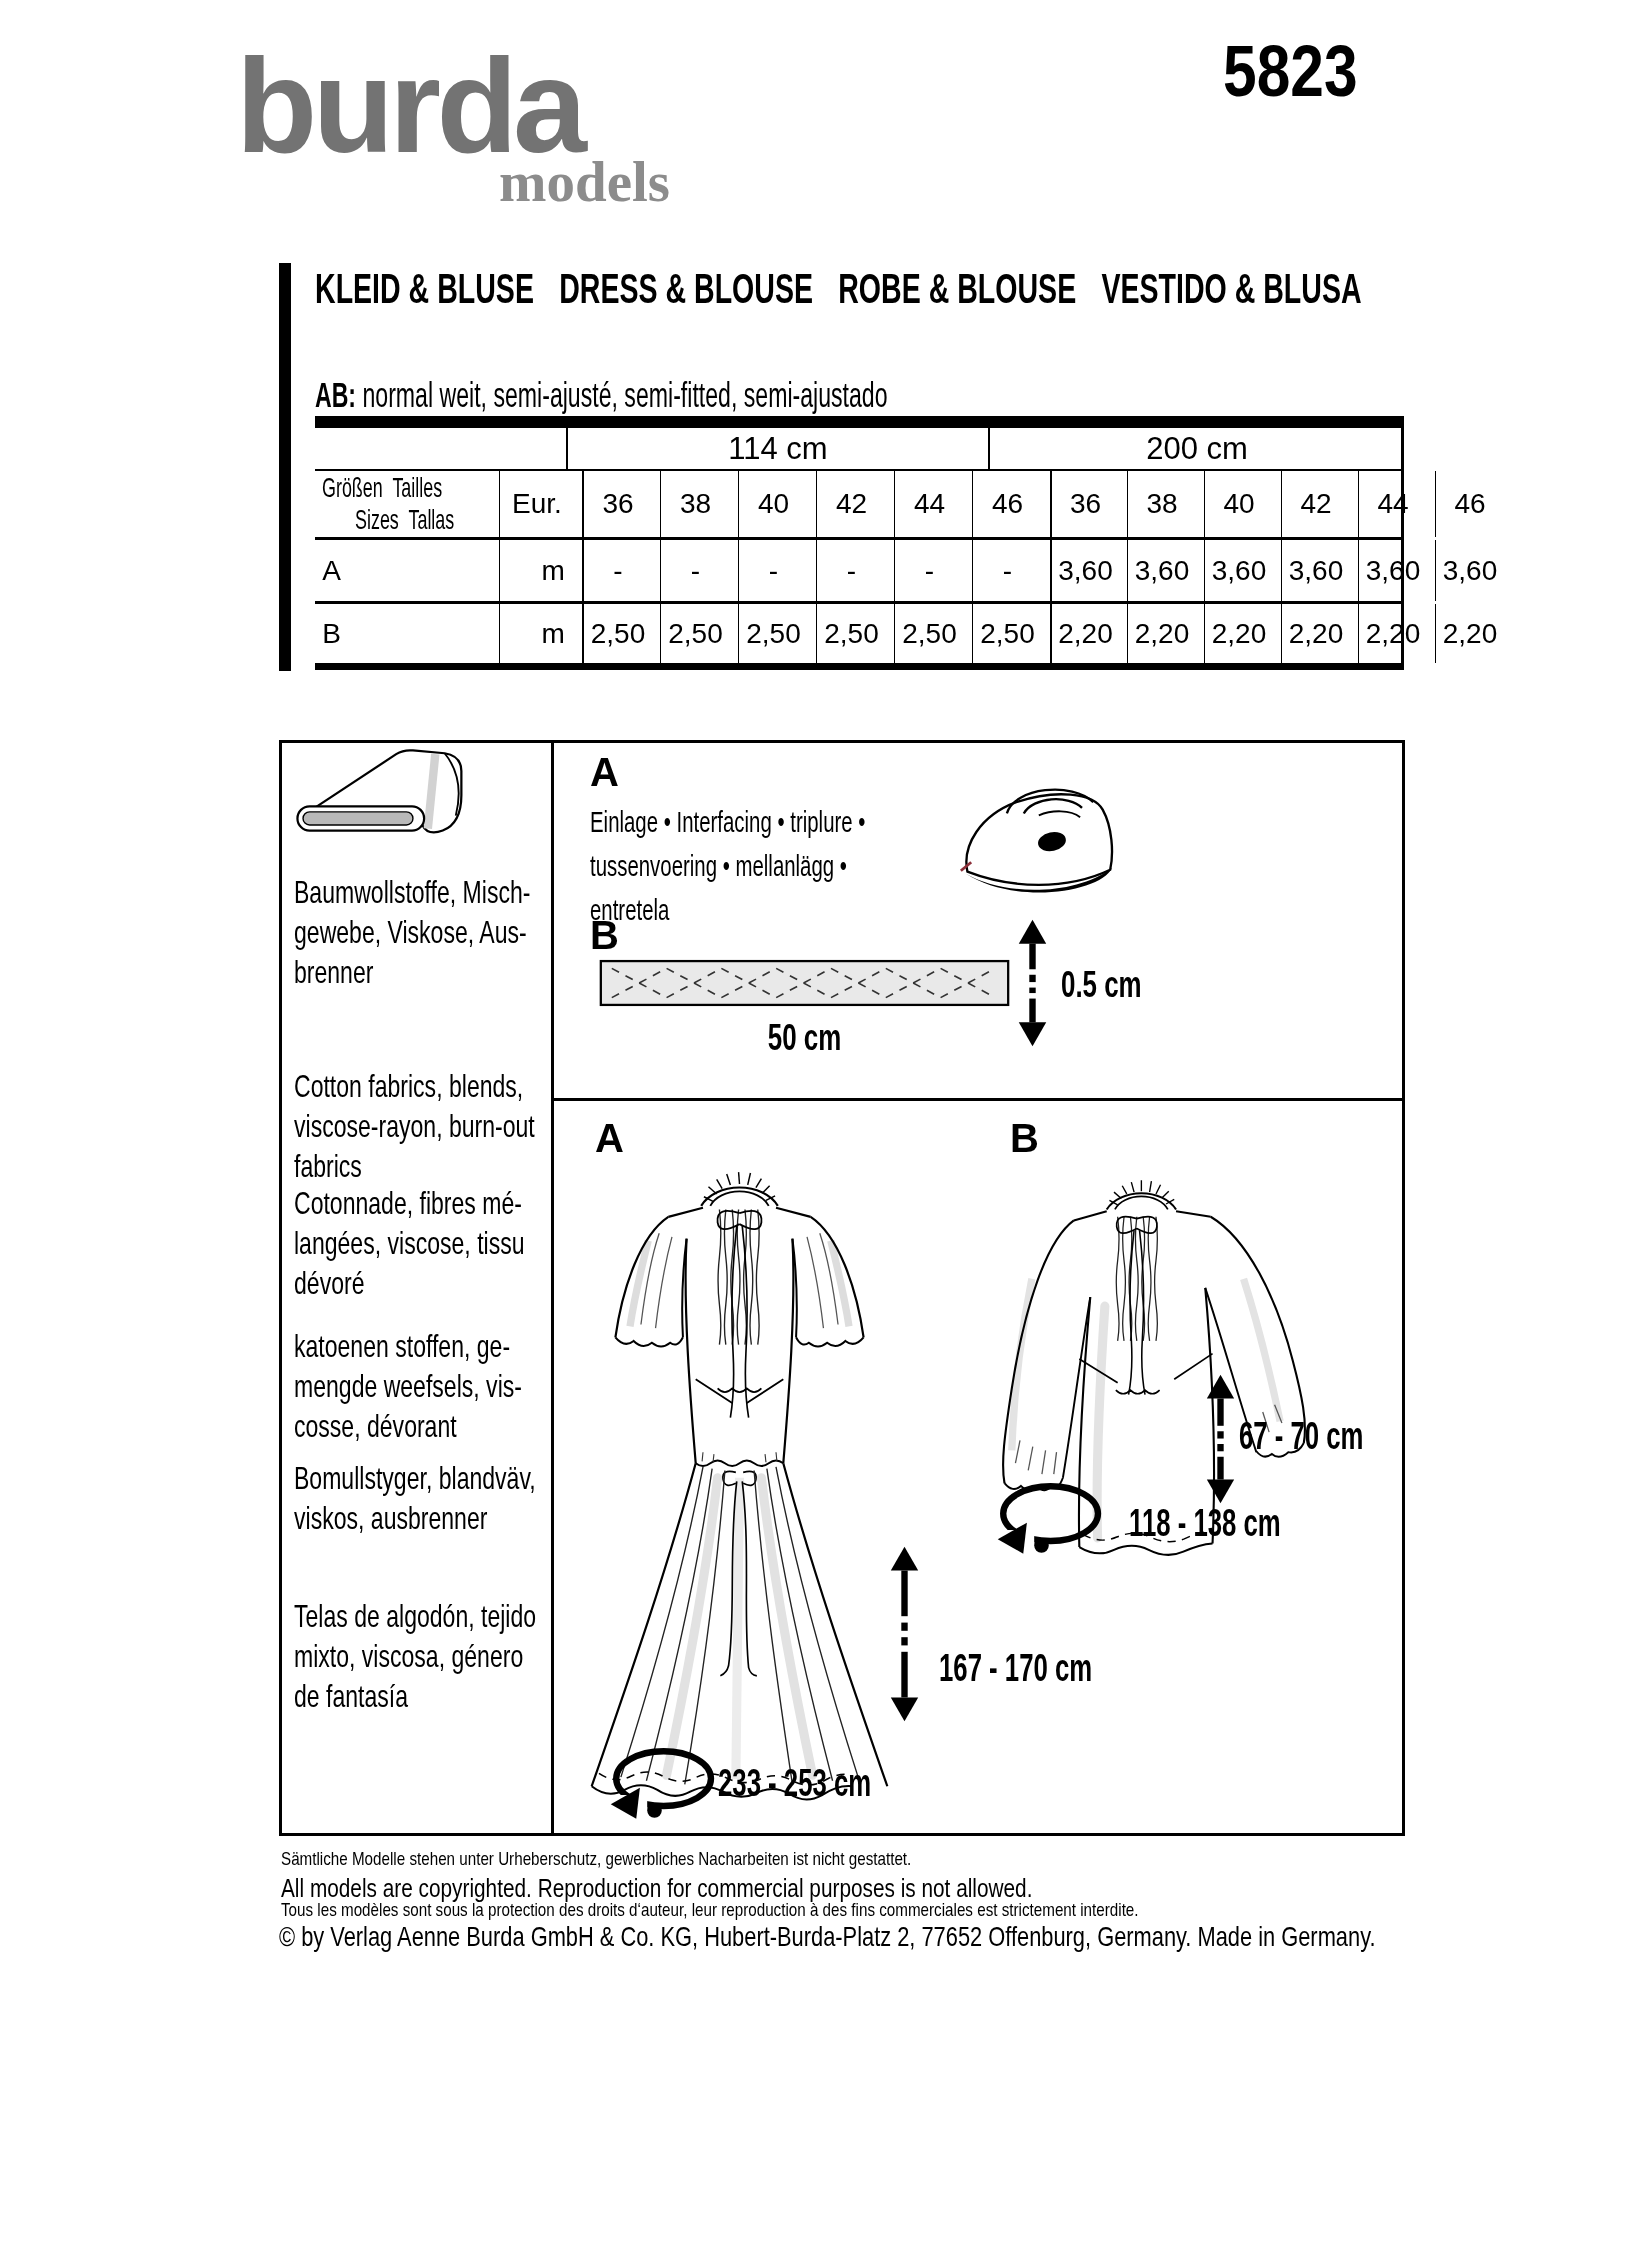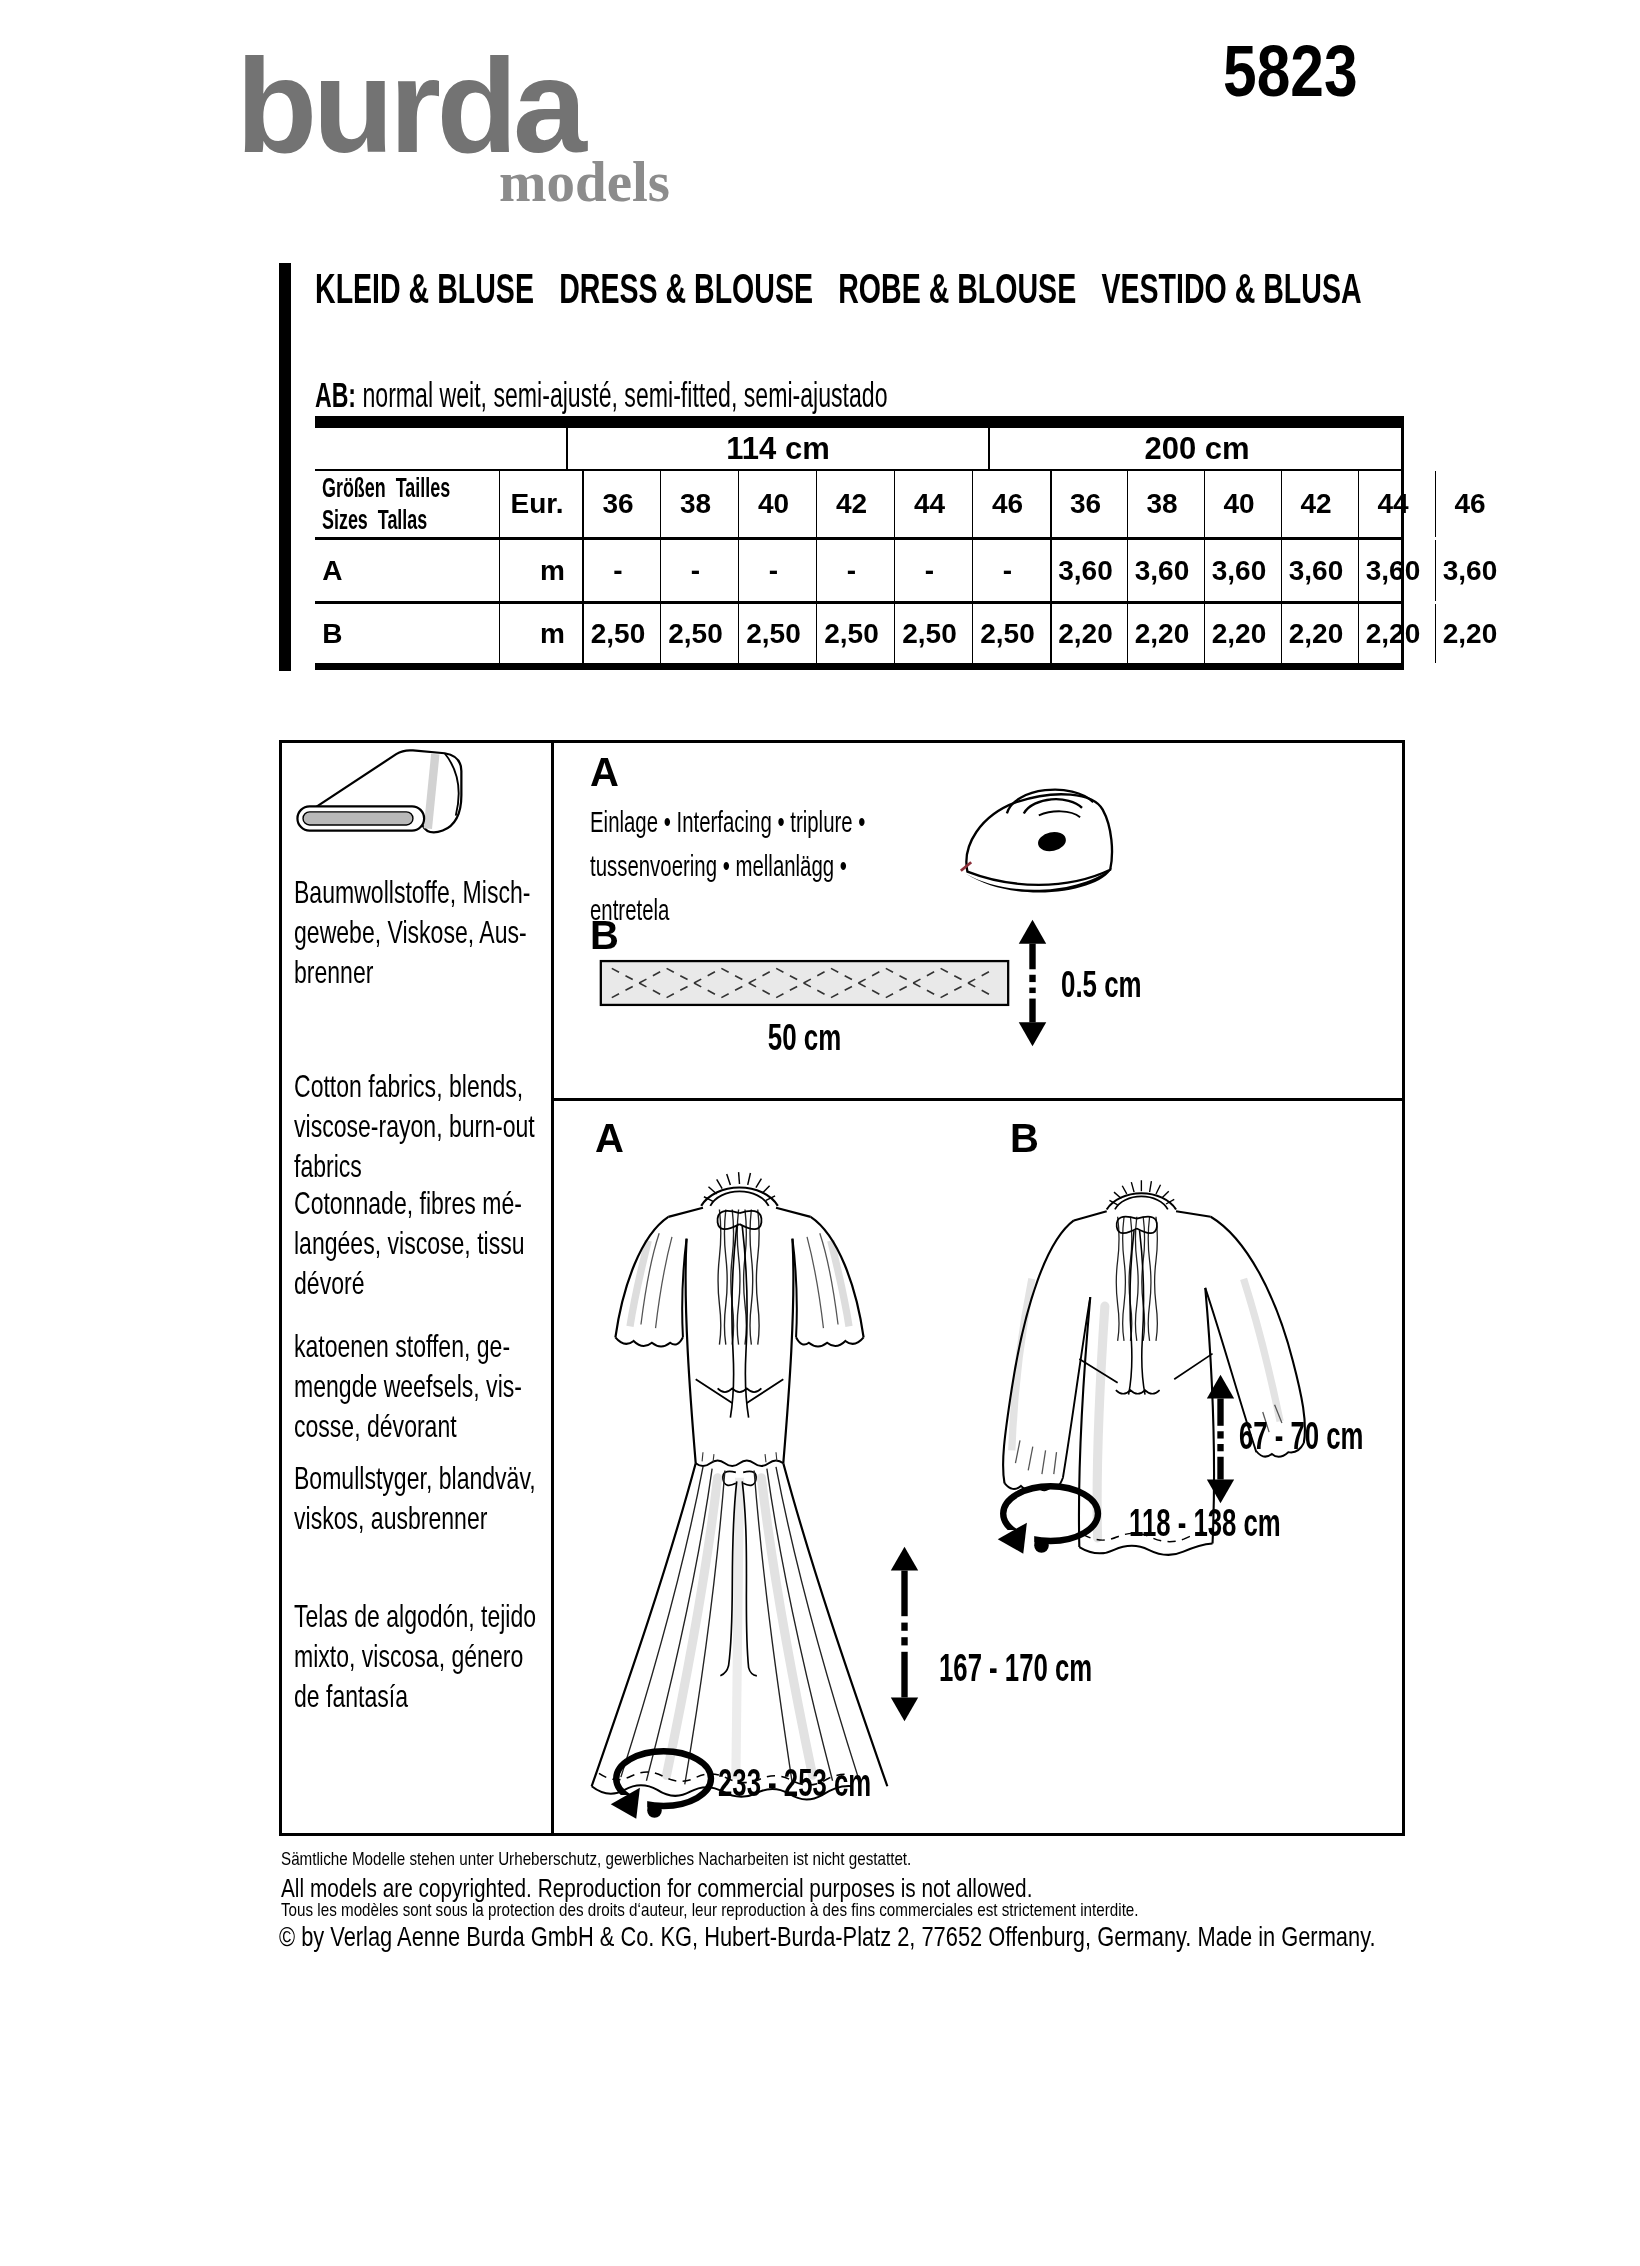--- a/index.html
+++ b/index.html
@@ -26,21 +26,21 @@
   
   #size-table{left:315px;top:416px;width:1089px;border-right:3.7px solid #000;box-sizing:border-box;}
   .tbar{height:12px;background:#000;}
   .trow{display:grid;box-sizing:border-box;}
   .hrow{grid-template-columns:251px 422px 416px;height:43px;border-bottom:2.7px solid #000;}
   .grow{grid-template-columns:176px 75px repeat(6,70px) repeat(6,69px);gap:8px;}
   .srow{height:69px;border-bottom:3.7px solid #000;}
   .arow{height:64px;border-bottom:3.7px solid #000;}
   .brow{height:66px;border-bottom:7.3px solid #000;}
   .cell{display:flex;align-items:center;justify-content:center;box-sizing:border-box;
-        font-size:28px;font-weight:bold;}
+        font-size:28px;font-weight:normal;text-align:right;}
   .cl{justify-content:flex-start;padding-left:7.3px;}
   .cr{justify-content:flex-end;padding-right:9.1px;}
   .bl3{border-left:2.7px solid #000;} .bl2{border-left:1.8px solid #000;} .bl1{border-left:1.4px solid #000;}
   .whead{font-size:31px;}
   
   #main-box{left:279px;top:740px;width:1126px;height:1096px;border:3.7px solid #000;box-sizing:border-box;}
   #col-divider{left:269px;top:0;width:2.7px;height:100%;background:#000;}
   #sec-divider{left:269px;top:355px;right:0;height:2.7px;background:#000;}
   .fabtxt{left:12px;width:274px;font-size:32px;line-height:40px;}
   .fabtxt .cnd{transform:scaleX(.72);}

